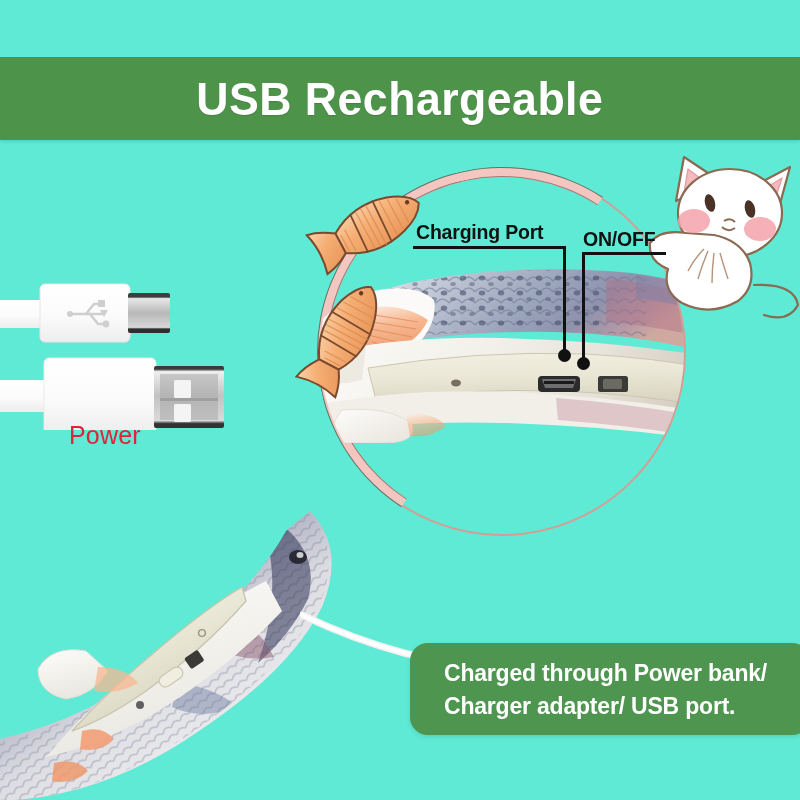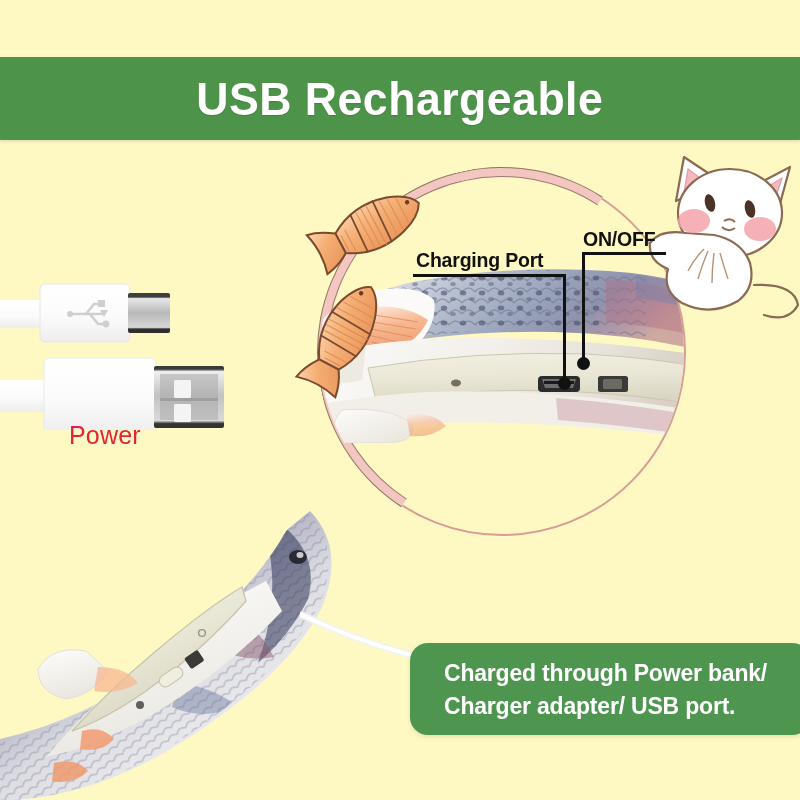--- a/index.html
+++ b/index.html
@@ -5,21 +5,21 @@
 <style>
   html, body {
     margin: 0;
     padding: 0;
     background: #ffffff;
   }
   #page {
     position: relative;
     width: 800px;
     height: 800px;
-    background: #fef9c3;
+    background: #5eead4;
     overflow: hidden;
     font-family: "Liberation Sans", sans-serif;
     -webkit-font-smoothing: antialiased;
   }
 
   
   .header-banner {
     position: absolute;
     left: 0;
     top: 57px;
@@ -412,21 +412,21 @@
 
         <g stroke="#b59378" stroke-width="1.4" fill="none">
           <path d="M66 104 Q56 114 50 126"></path>
           <path d="M70 106 Q64 120 60 134"></path>
           <path d="M76 108 Q74 124 74 138"></path>
           <path d="M82 108 Q86 122 90 134"></path>
         </g>
       </svg>
     </div>
 
-    <div class="callout" style="left:416px; top:81px;margin-top:28px;">
+    <div class="callout" style="left:416px; top:81px;">
       <div class="callout-text">Charging Port</div>
       <div class="callout-bar" style="left:-3px; top:25px; width:153px;"></div>
       <div class="callout-stem" style="left:147px; top:25px; height:109px;"></div>
       <div class="callout-dot" style="left:142px; top:128px;"></div>
     </div>
 
     <div class="callout" style="left:583px; top:88px;">
       <div class="callout-text">ON/OFF</div>
       <div class="callout-bar" style="left:-1px; top:24px; width:84px;"></div>
       <div class="callout-stem" style="left:-1px; top:24px; height:110px;"></div>

